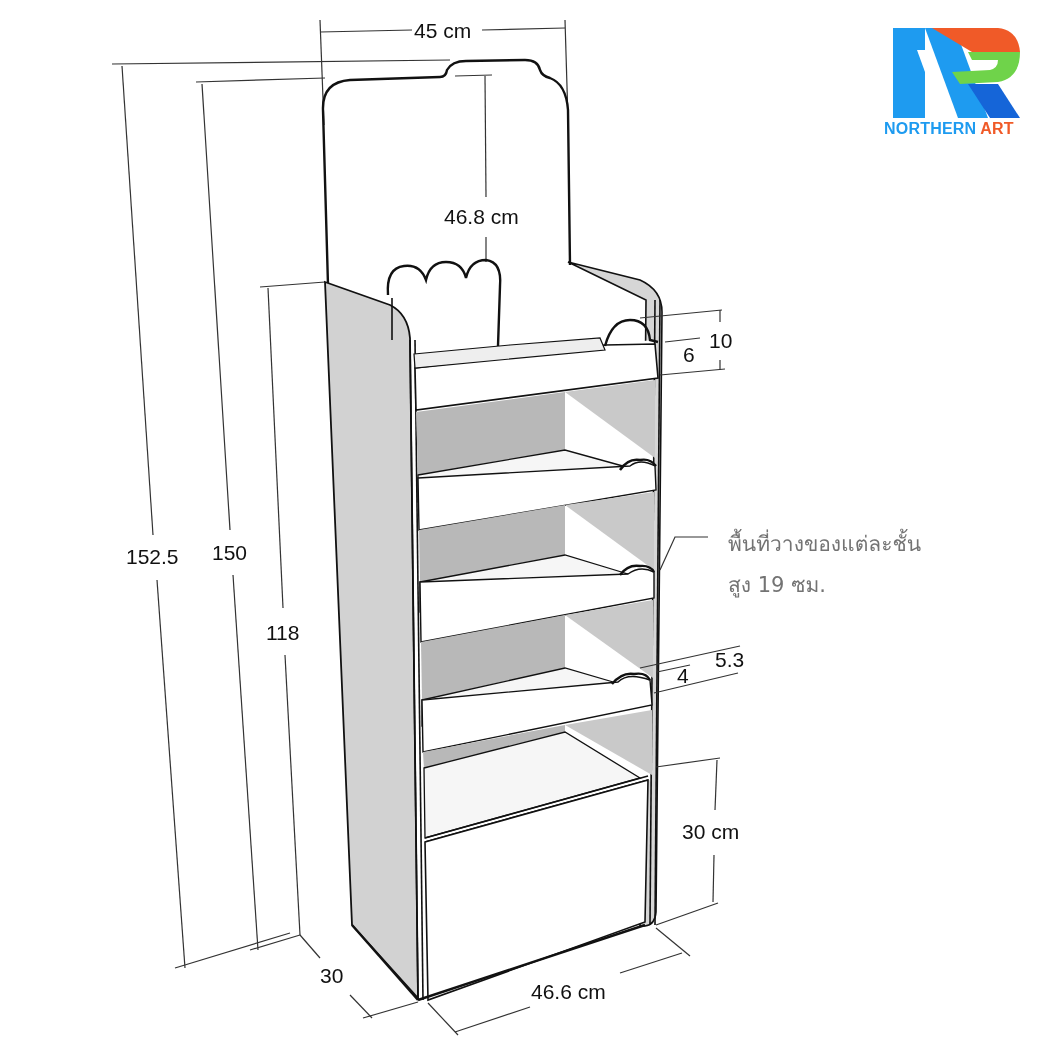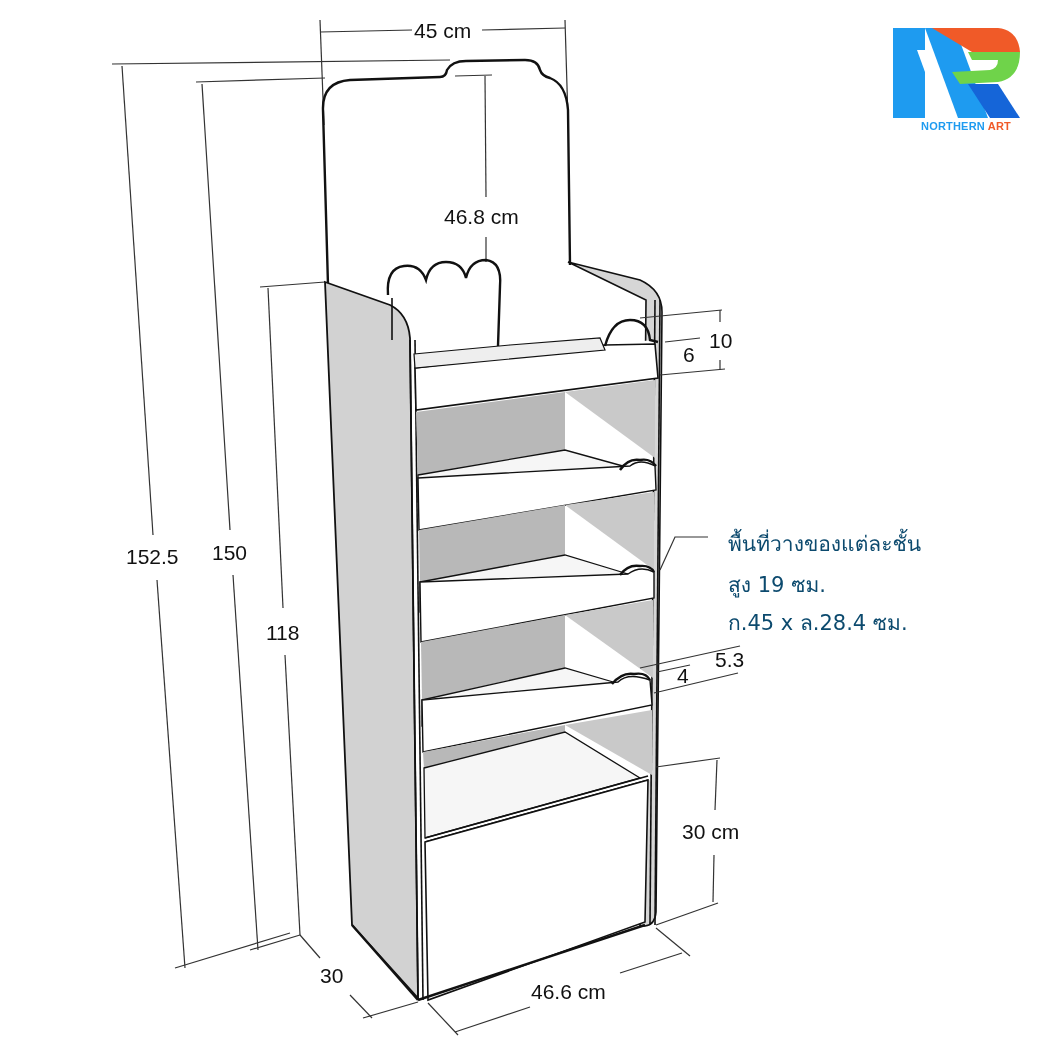--- a/index.html
+++ b/index.html
@@ -3,22 +3,22 @@
   <meta charset="utf-8">
   <style>
     html, body { margin: 0; padding: 0; background: #ffffff; }
     body { width: 1040px; height: 1040px; position: relative; overflow: hidden; font-family: "Liberation Sans", "DejaVu Sans", sans-serif; }
     #canvas { position: absolute; left: 0; top: 0; width: 1040px; height: 1040px; text-align: center; }
     svg text { font-family: "Liberation Sans", "DejaVu Sans", sans-serif; fill: #111; }
     .dim { font-size: 21px; }
     .dimline { stroke: #333; stroke-width: 1.2; fill: none; }
     .edge { stroke: #111; stroke-width: 1.6; fill: none; }
     .thick { stroke: #111; stroke-width: 2.4; fill: none; }
-    .logo-text { position: absolute; left: 921px; top: 120px; font-size: 11px; font-weight: bold; letter-spacing: 0.2px; }
-    .note { position: absolute; left: 728px; font-size: 21px; color: #0c4a6e; white-space: nowrap; font-family: "DejaVu Sans", "Liberation Sans", sans-serif; }
+    .logo-text { position: absolute; left: 884px; top: 120px; font-size: 16px; font-weight: bold; letter-spacing: 0.2px; }
+    .note { position: absolute; left: 728px; font-size: 21px; color: #737373; white-space: nowrap; font-family: "DejaVu Sans", "Liberation Sans", sans-serif; }
   </style>
 </head>
 <body>
 
 <div id="canvas">
 <svg width="1040" height="1040" viewBox="0 0 1040 1040" xmlns="http://www.w3.org/2000/svg">
 
   <g>
 
     <line class="dimline" x1="112" y1="64" x2="450" y2="60"></line>
@@ -164,14 +164,13 @@
   </g>
 </svg>
 
 <div class="logo-text">
   <span style="color:#1e9bf0">NORTHERN</span>
   <span style="color:#f05a28">ART</span>
 </div>
 
 <div class="note" style="top:527px">พื้นที่วางของแต่ละชั้น</div>
 <div class="note" style="top:568px">สูง 19 ซม.</div>
-<div class="note" style="top:606px">ก.45 x ล.28.4 ซม.</div>
 </div>
 
 </body></html>

